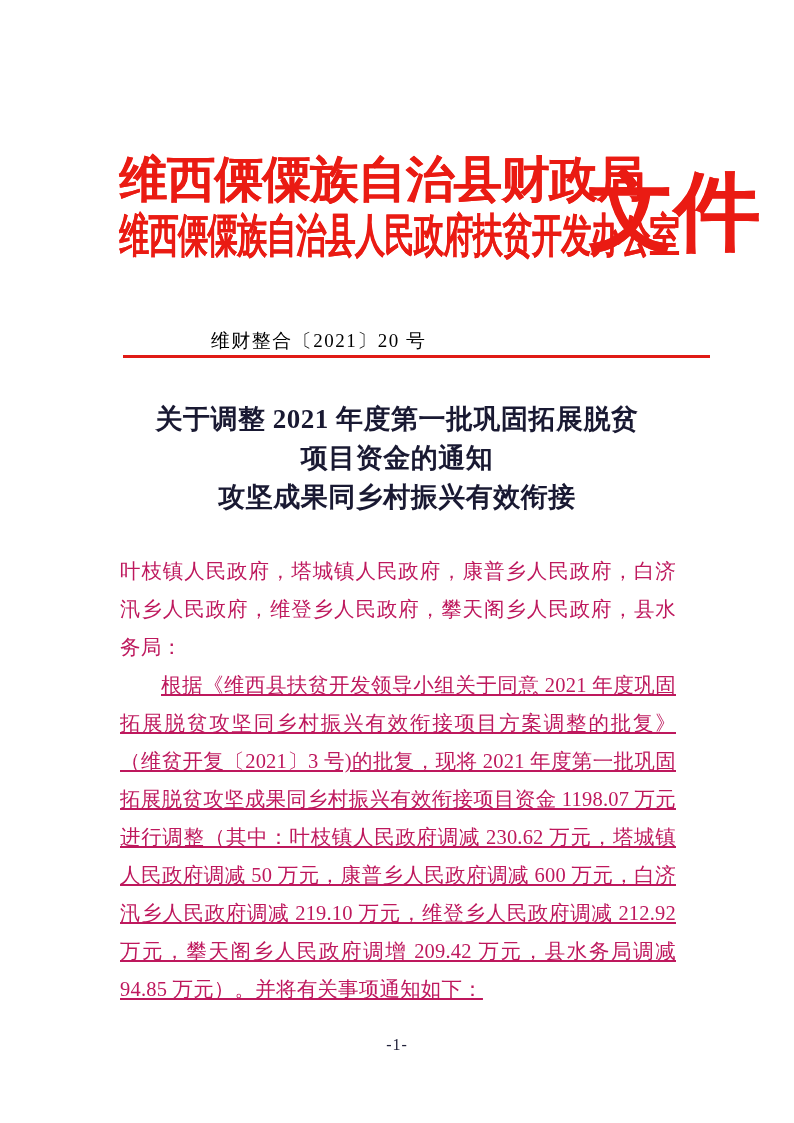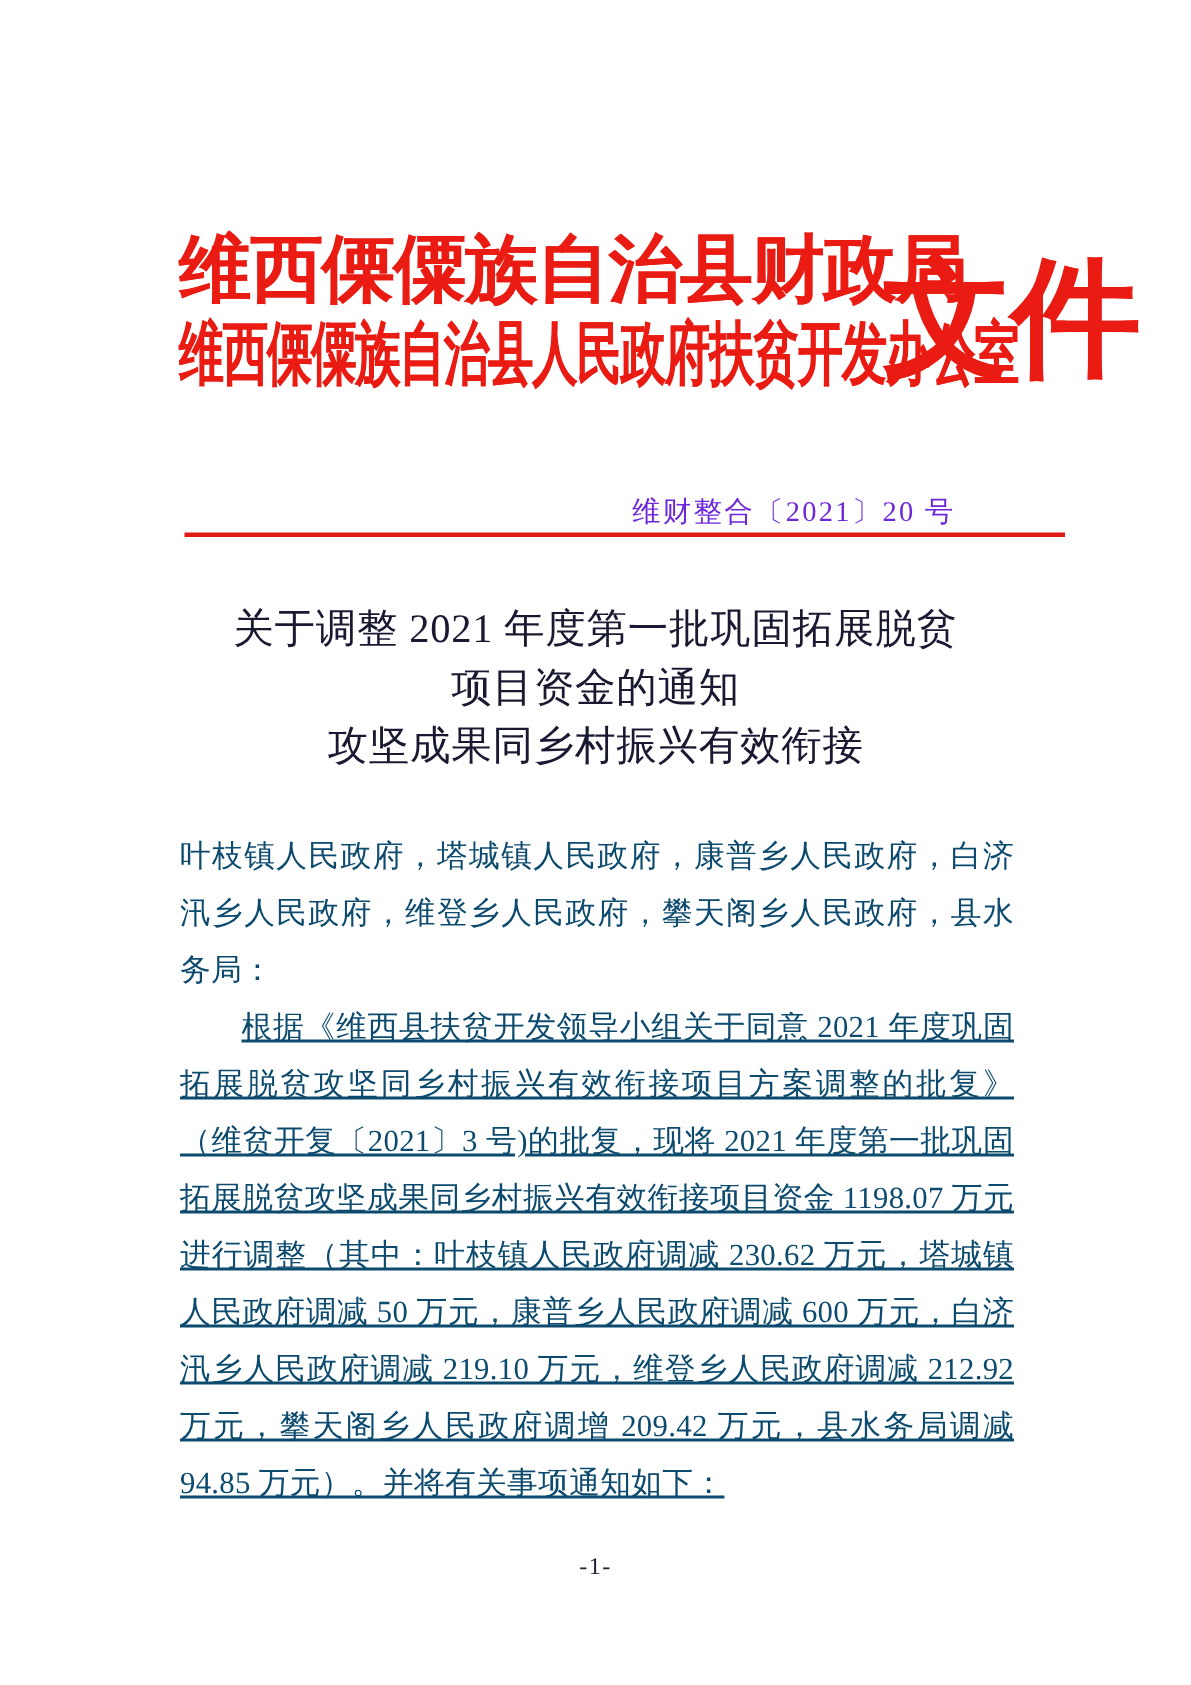--- a/index.html
+++ b/index.html
@@ -88,62 +88,62 @@
     white-space: nowrap;
     text-shadow: 0.5px 0 0 #ea1b13;
   }
 
   
   .doc-number {
     position: absolute;
     left: 0;
     top: 328px;
     width: 637px;
-    text-align: right;
+    text-align: center;
     font-family: "Liberation Serif", "DejaVu Serif", serif;
     font-size: 19px;
     letter-spacing: 1.5px;
-    color: #6d28d9;
+    color: #000000;
   }
 
   .red-rule {
     position: absolute;
     left: 123px;
     top: 355px;
     width: 587px;
     height: 2.5px;
     background: #e01b16;
   }
 
   
   .doc-title {
     position: absolute;
     left: 117px;
     top: 400px;
     width: 560px;
     text-align: center;
     font-family: "Liberation Serif", "DejaVu Serif", serif;
-    font-weight: normal;
+    font-weight: bold;
     font-size: 27px;
     line-height: 39px;
     letter-spacing: 0.5px;
     color: #191932;
   }
   .doc-title .tline { display: block; white-space: nowrap; }
 
   
   .body-block {
     position: absolute;
     left: 120px;
     top: 552px;
     width: 556px;
     font-family: "Liberation Serif", "DejaVu Serif", serif;
     font-size: 20.5px;
     line-height: 38px;
-    color: #0c4a6e;
+    color: #be185d;
     letter-spacing: 0.2px;
   }
 
   .para {
     margin: 0;
     text-align: justify;
     text-justify: inter-character;
   }
   .para.indent { text-indent: 2em; text-decoration: underline; }
 

